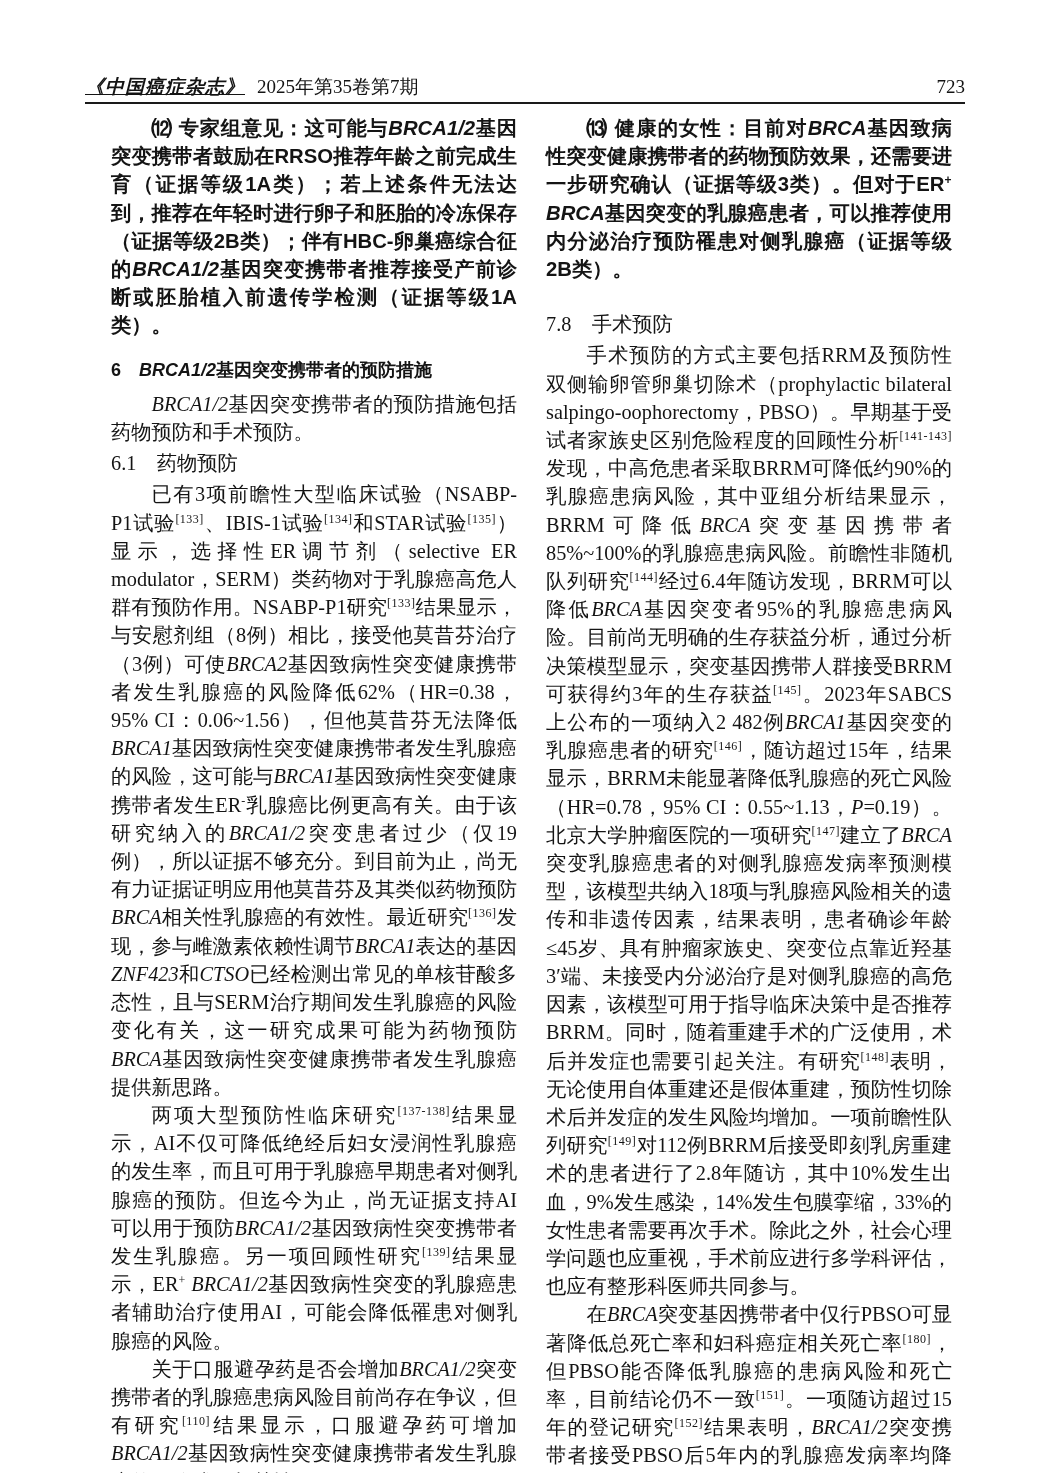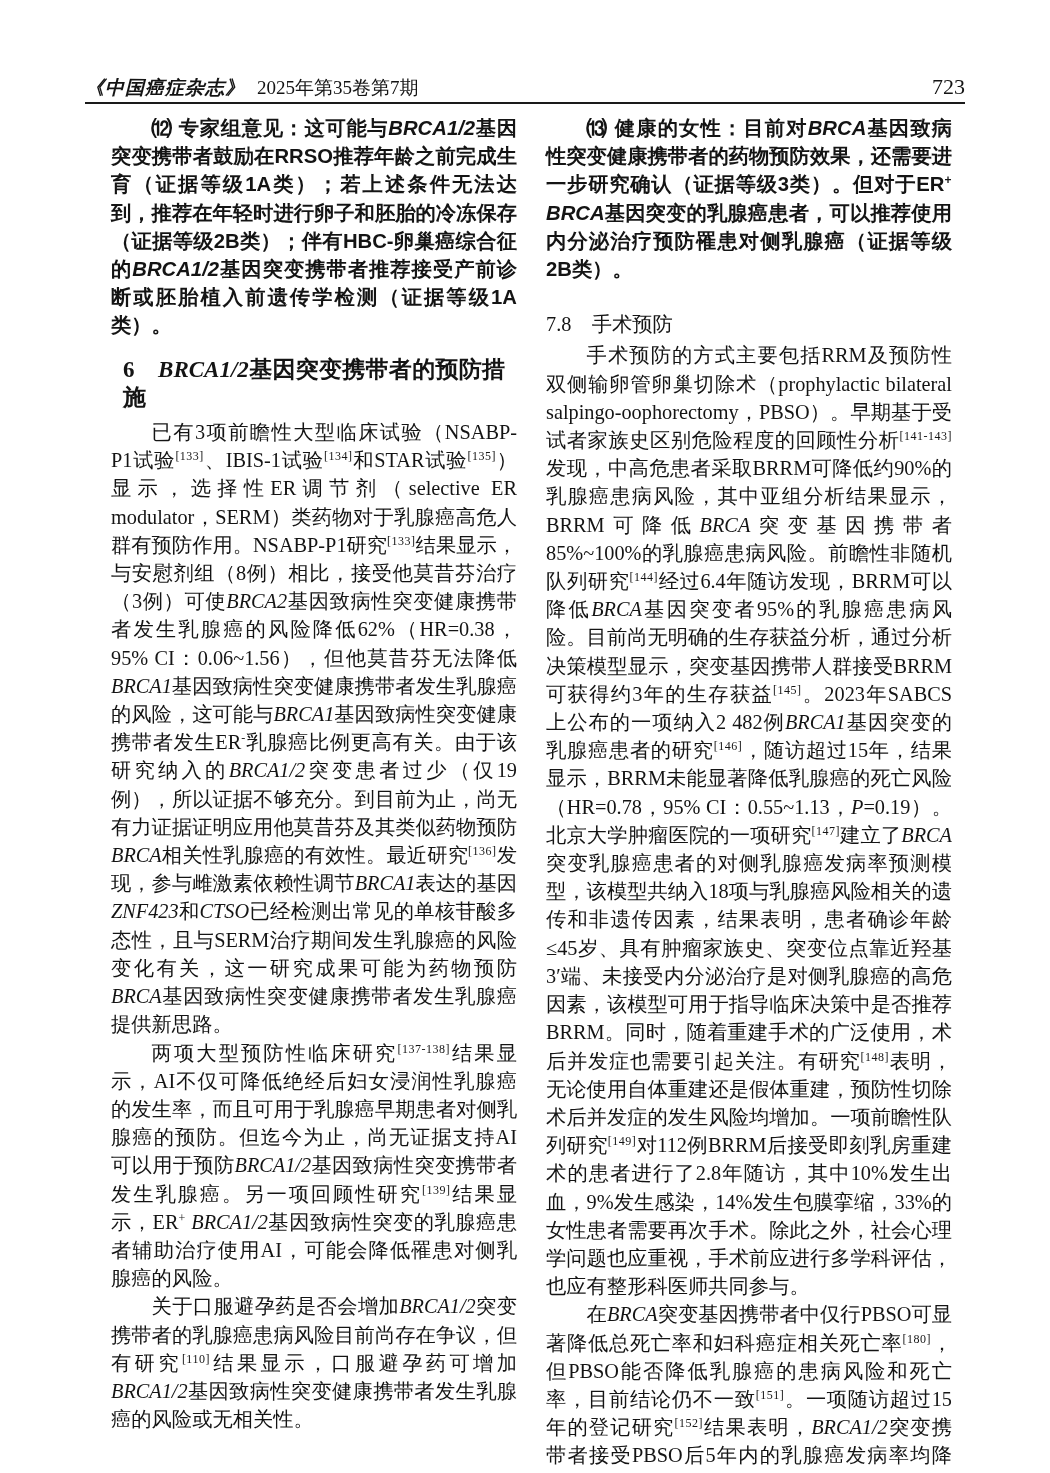--- a/index.html
+++ b/index.html
@@ -16,23 +16,24 @@
   
   .hdr{
     position:absolute;top:76px;left:85px;width:880px;
     display:flex;justify-content:space-between;align-items:baseline;
     font-size:19px;line-height:22px;
   }
   .journal{
     font-weight:bold;font-style:italic;
     letter-spacing:1px;
     font-family:"Liberation Serif","DejaVu Serif",serif;
+    text-decoration:underline;
   }
   .issue{font-style:normal;font-weight:normal;margin-left:12px;}
-  .pageno{font-size:22px;}
+  .pageno{font-size:19px;}
   .hdr-rule{
     position:absolute;top:102px;left:85px;width:880px;
     border-top:2.5px solid #1a1a1a;height:0;
   }
 
   
   .col{
     position:absolute;top:114px;width:406px;
     font-size:20.3px;line-height:28.2px;
     text-align:justify;text-justify:inter-character;
@@ -40,23 +41,23 @@
   }
   .col-left{left:111px;}
   .col-right{left:546px;}
 
   .para{margin:0;text-indent:2em;}
   .para-bold{
     font-weight:700;
     font-family:"Liberation Sans","DejaVu Sans",sans-serif;
   }
   .sec-heading{
-    margin:16px 12px 6px;text-indent:0;
-    font-weight:700;font-size:23px;
-    font-family:Liberation Serif, serif;
+    margin:16px 0 6px;text-indent:0;
+    font-weight:700;font-size:18px;
+    font-family:Liberation Sans, sans-serif;
   }
   .subsec-heading{margin:3px 0;text-indent:0;}
   .gap-top{margin-top:27px;}
 
   
   .st-i{font-style:italic;}
   .st-k{} 
   .st-s{
     font-size:12px;line-height:0;
     vertical-align:7px;letter-spacing:0.5px;
@@ -72,20 +73,22 @@
       <span class="journal">《中国癌症杂志》</span><span class="issue">2025年第35卷第7期</span>
     </div>
     <span class="pageno">723</span>
   </div>
 
   <div class="hdr-rule"></div>
 
   <div class="col col-left" id="col-left">
       <p class="para para-bold"><span>⑿ 专家组意见：这可能与</span><span class="st-i">BRCA1/2</span><span>基因突变携带者鼓励在RRSO推荐年龄之前完成生育（证据等级1A类）；若上述条件无法达到，推荐在年轻时进行卵子和胚胎的冷冻保存（证据等级2B类）；伴有HBC-卵巢癌综合征的</span><span class="st-i">BRCA1/2</span><span>基因突变携带者推荐接受产前诊断或胚胎植入前遗传学检测（证据等级1A类）。</span></p>
       <p class="para sec-heading"><span>6　</span><span class="st-i">BRCA1/2</span><span>基因突变携带者的预防措施</span></p>
+      <p class="para"><span class="st-i">BRCA1/2</span><span>基因突变携带者的预防措施包括药物预防和手术预防。</span></p>
+      <p class="para subsec-heading"><span>6.1　</span><span class="st-k">药物预防</span></p>
       <p class="para"><span>已有3项前瞻性大型临床试验（NSABP-P1试验</span><span class="st-s">[133]</span><span>、IBIS-1试验</span><span class="st-s">[134]</span><span>和STAR试验</span><span class="st-s">[135]</span><span>）显示，选择性ER调节剂（selective ER modulator，SERM）类药物对于乳腺癌高危人群有预防作用。NSABP-P1研究</span><span class="st-s">[133]</span><span>结果显示，与安慰剂组（8例）相比，接受他莫昔芬治疗（3例）可使</span><span class="st-i">BRCA2</span><span>基因致病性突变健康携带者发生乳腺癌的风险降低62%（HR=0.38，95% CI：0.06~1.56），但他莫昔芬无法降低</span><span class="st-i">BRCA1</span><span>基因致病性突变健康携带者发生乳腺癌的风险，这可能与</span><span class="st-i">BRCA1</span><span>基因致病性突变健康携带者发生ER</span><span class="st-s">-</span><span>乳腺癌比例更高有关。由于该研究纳入的</span><span class="st-i">BRCA1/2</span><span>突变患者过少（仅19例），所以证据不够充分。到目前为止，尚无有力证据证明应用他莫昔芬及其类似药物预防</span><span class="st-i">BRCA</span><span>相关性乳腺癌的有效性。最近研究</span><span class="st-s">[136]</span><span>发现，参与雌激素依赖性调节</span><span class="st-i">BRCA1</span><span>表达的基因</span><span class="st-i">ZNF423</span><span>和</span><span class="st-i">CTSO</span><span>已经检测出常见的单核苷酸多态性，且与SERM治疗期间发生乳腺癌的风险变化有关，这一研究成果可能为药物预防</span><span class="st-i">BRCA</span><span>基因致病性突变健康携带者发生乳腺癌提供新思路。</span></p>
       <p class="para"><span>两项大型预防性临床研究</span><span class="st-s">[137-138]</span><span>结果显示，AI不仅可降低绝经后妇女浸润性乳腺癌的发生率，而且可用于乳腺癌早期患者对侧乳腺癌的预防。但迄今为止，尚无证据支持AI可以用于预防</span><span class="st-i">BRCA1/2</span><span>基因致病性突变携带者发生乳腺癌。另一项回顾性研究</span><span class="st-s">[139]</span><span>结果显示，ER</span><span class="st-s">+</span><span> </span><span class="st-i">BRCA1/2</span><span>基因致病性突变的乳腺癌患者辅助治疗使用AI，可能会降低罹患对侧乳腺癌的风险。</span></p>
       <p class="para"><span>关于口服避孕药是否会增加</span><span class="st-i">BRCA1/2</span><span>突变携带者的乳腺癌患病风险目前尚存在争议，但有研究</span><span class="st-s">[110]</span><span>结果显示，口服避孕药可增加</span><span class="st-i">BRCA1/2</span><span>基因致病性突变健康携带者发生乳腺癌的风险或无相关性。</span></p>
     </div>
   <div class="col col-right" id="col-right">
       <p class="para para-bold"><span>⒀ 健康的女性：目前对</span><span class="st-i">BRCA</span><span>基因致病性突变健康携带者的药物预防效果，还需要进一步研究确认（证据等级3类）。但对于ER</span><span class="st-s">+</span><span> </span><span class="st-i">BRCA</span><span>基因突变的乳腺癌患者，可以推荐使用内分泌治疗预防罹患对侧乳腺癌（证据等级2B类）。</span></p>
       <p class="para subsec-heading gap-top"><span>7.8　</span><span class="st-k">手术预防</span></p>
       <p class="para"><span>手术预防的方式主要包括RRM及预防性双侧输卵管卵巢切除术（prophylactic bilateral salpingo-oophorectomy，PBSO）。早期基于受试者家族史区别危险程度的回顾性分析</span><span class="st-s">[141-143]</span><span>发现，中高危患者采取BRRM可降低约90%的乳腺癌患病风险，其中亚组分析结果显示，BRRM可降低</span><span class="st-i">BRCA</span><span>突变基因携带者85%~100%的乳腺癌患病风险。前瞻性非随机队列研究</span><span class="st-s">[144]</span><span>经过6.4年随访发现，BRRM可以降低</span><span class="st-i">BRCA</span><span>基因突变者95%的乳腺癌患病风险。目前尚无明确的生存获益分析，通过分析决策模型显示，突变基因携带人群接受BRRM可获得约3年的生存获益</span><span class="st-s">[145]</span><span>。2023年SABCS上公布的一项纳入2 482例</span><span class="st-i">BRCA1</span><span>基因突变的乳腺癌患者的研究</span><span class="st-s">[146]</span><span>，随访超过15年，结果显示，BRRM未能显著降低乳腺癌的死亡风险（HR=0.78，95% CI：0.55~1.13，</span><span class="st-i">P</span><span>=0.19）。北京大学肿瘤医院的一项研究</span><span class="st-s">[147]</span><span>建立了</span><span class="st-i">BRCA</span><span>突变乳腺癌患者的对侧乳腺癌发病率预测模型，该模型共纳入18项与乳腺癌风险相关的遗传和非遗传因素，结果表明，患者确诊年龄≤45岁、具有肿瘤家族史、突变位点靠近羟基3′端、未接受内分泌治疗是对侧乳腺癌的高危因素，该模型可用于指导临床决策中是否推荐BRRM。同时，随着重建手术的广泛使用，术后并发症也需要引起关注。有研究</span><span class="st-s">[148]</span><span>表明，无论使用自体重建还是假体重建，预防性切除术后并发症的发生风险均增加。一项前瞻性队列研究</span><span class="st-s">[149]</span><span>对112例BRRM后接受即刻乳房重建术的患者进行了2.8年随访，其中10%发生出血，9%发生感染，14%发生包膜挛缩，33%的女性患者需要再次手术。除此之外，社会心理学问题也应重视，手术前应进行多学科评估，也应有整形科医师共同参与。</span></p>
       <p class="para"><span>在</span><span class="st-i">BRCA</span><span>突变基因携带者中仅行PBSO可显著降低总死亡率和妇科癌症相关死亡率</span><span class="st-s">[180]</span><span>，但PBSO能否降低乳腺癌的患病风险和死亡率，目前结论仍不一致</span><span class="st-s">[151]</span><span>。一项随访超过15年的登记研究</span><span class="st-s">[152]</span><span>结果表明，</span><span class="st-i">BRCA1/2</span><span>突变携带者接受PBSO后5年内的乳腺癌发病率均降低，但5年后</span></p>
     </div>

